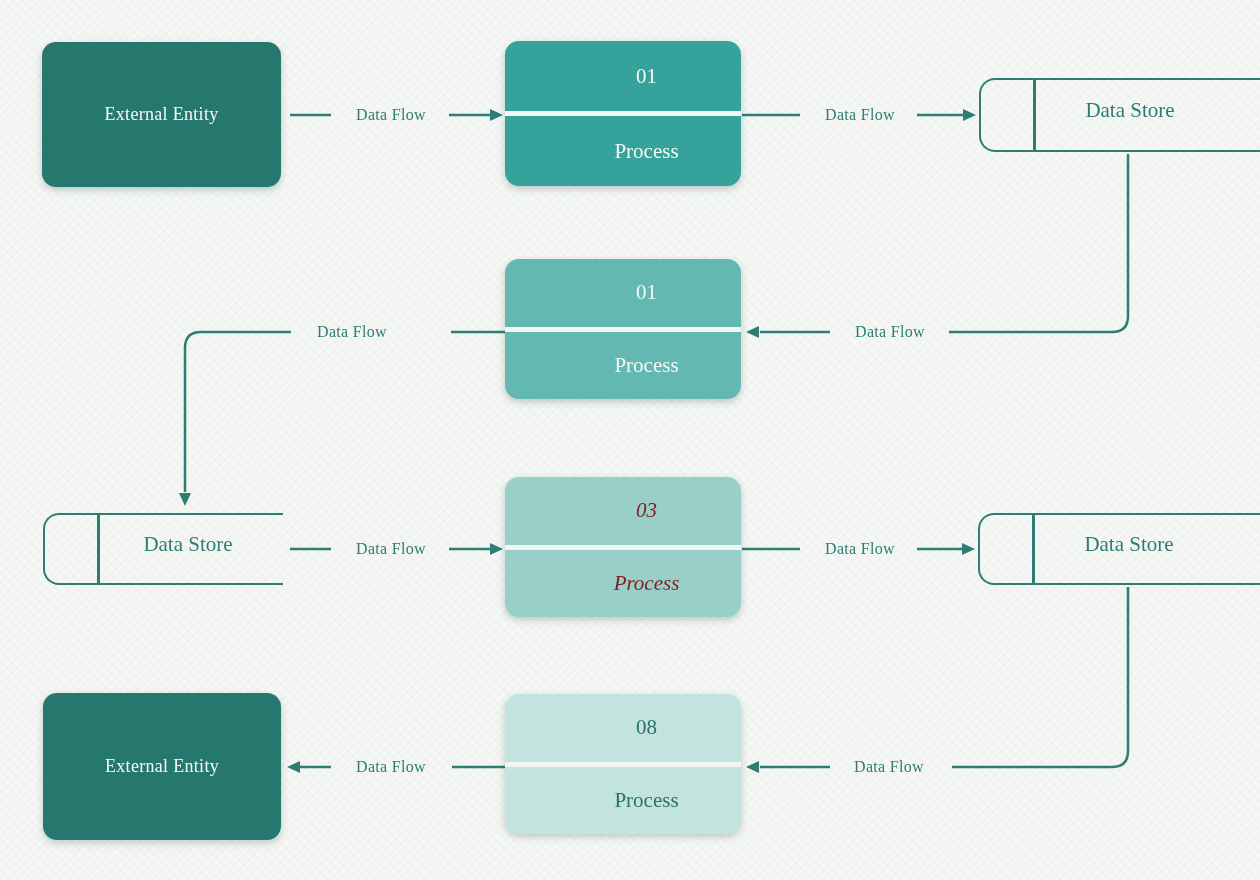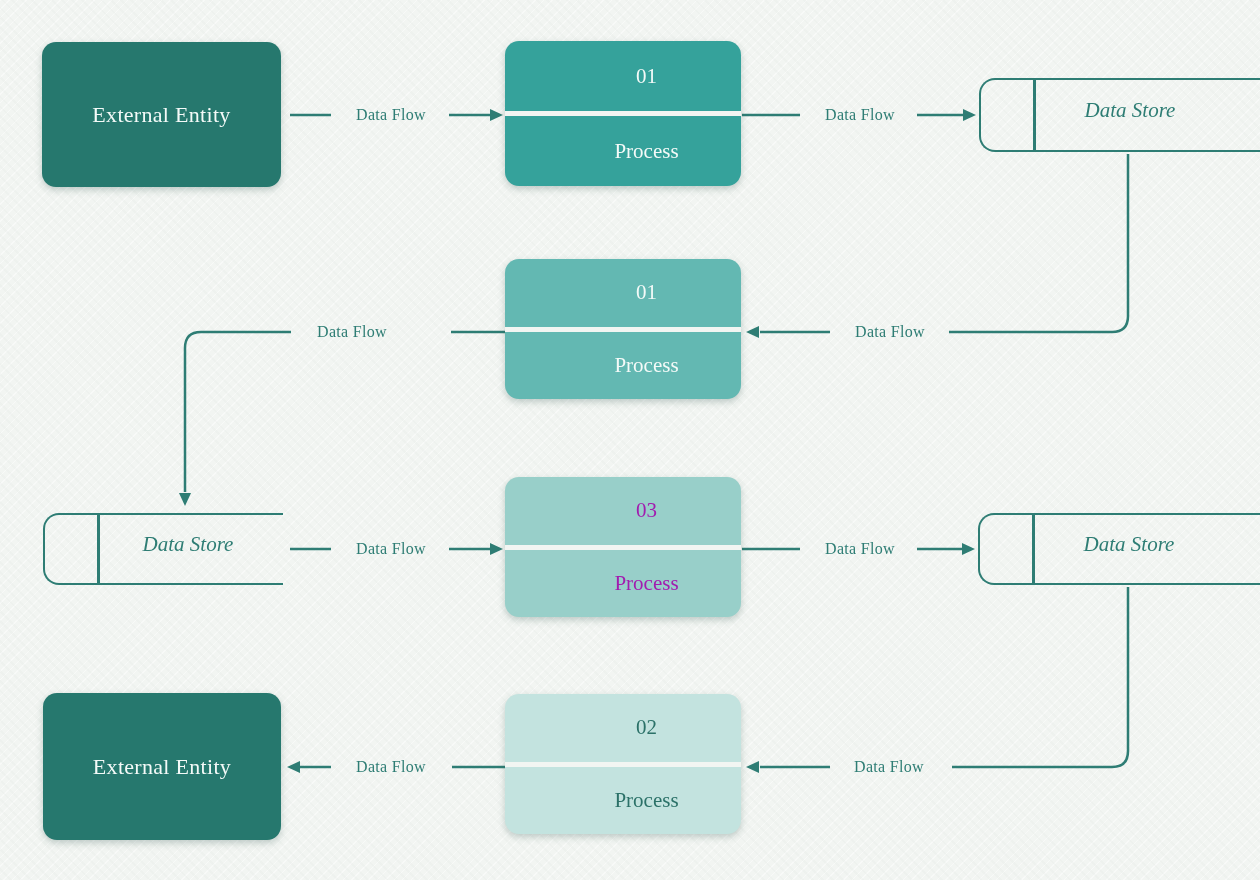--- a/index.html
+++ b/index.html
@@ -10,34 +10,34 @@
       repeating-linear-gradient(45deg, rgba(205,214,208,0.10) 0 2px, transparent 2px 7px),
       repeating-linear-gradient(-45deg, rgba(255,255,255,0.45) 0 1px, transparent 1px 6px);
     font-family:"Liberation Serif","DejaVu Serif",serif;
   }
   .node{position:absolute;box-sizing:border-box;}
   .filled{
     border-radius:14px;
     box-shadow:0 3px 7px rgba(55,90,84,0.28);
     display:flex;align-items:center;justify-content:center;
   }
-  .ee{background:#26786e;color:#f4faf8;font-size:22px;letter-spacing:.3px;}
+  .ee{background:#26786e;color:#f4faf8;font-size:18px;letter-spacing:.3px;}
   .process{display:flex;flex-direction:column;align-items:stretch;justify-content:space-between;font-size:21px;}
   .process .half{flex:1;display:flex;align-items:center;justify-content:center;margin-left:47px;}
   .process .divider{height:5px;background:#f2f5f2;width:100%;}
   .p01{background:#35a29b;color:#f4faf8;}
   .p02{background:#63b8b2;color:#f4faf8;}
-  .p03{background:#98cfc9;color:#a21caf;}
+  .p03{background:#98cfc9;color:#7f1d1d;font-style:italic;}
   .p04{background:#c3e3df;color:#2b7168;}
   .datastore{
     border:2.5px solid #2e7d74;border-right:none;
     border-radius:16px 0 0 16px;background:transparent;color:#2e7d74;font-size:21px;
   }
   .datastore .ds-divider{position:absolute;left:52px;top:0;bottom:0;width:2.5px;background:#2e7d74;}
-  .datastore .ds-label{position:absolute;left:54px;top:0;bottom:10px;width:190px;display:flex;align-items:center;justify-content:center;font-style:italic;}
+  .datastore .ds-label{position:absolute;left:54px;top:0;bottom:10px;width:190px;display:flex;align-items:center;justify-content:center;}
   .ds-left .ds-label{width:178px;}
   .flow-label{
     position:absolute;transform:translate(-50%,-50%);
     color:#2e7d74;font-size:16px;white-space:nowrap;letter-spacing:.3px;
   }
   svg.connectors{position:absolute;left:0;top:0;pointer-events:none;}
   svg.connectors path{stroke:#2e7d74;stroke-width:2.5;fill:none;}
   svg.connectors polygon{fill:#2e7d74;stroke:none;}
 
   
@@ -116,21 +116,21 @@
     <div class="half">01</div>
     <div class="divider"></div>
     <div class="half">Process</div>
   </div>
   <div class="node filled process p03 p-3">
     <div class="half">03</div>
     <div class="divider"></div>
     <div class="half">Process</div>
   </div>
   <div class="node filled process p04 p-4">
-    <div class="half">02</div>
+    <div class="half">08</div>
     <div class="divider"></div>
     <div class="half">Process</div>
   </div>
 
   <div class="node datastore ds-top">
     <div class="ds-divider"></div>
     <div class="ds-label">Data Store</div>
   </div>
   <div class="node datastore ds-left">
     <div class="ds-divider"></div>

